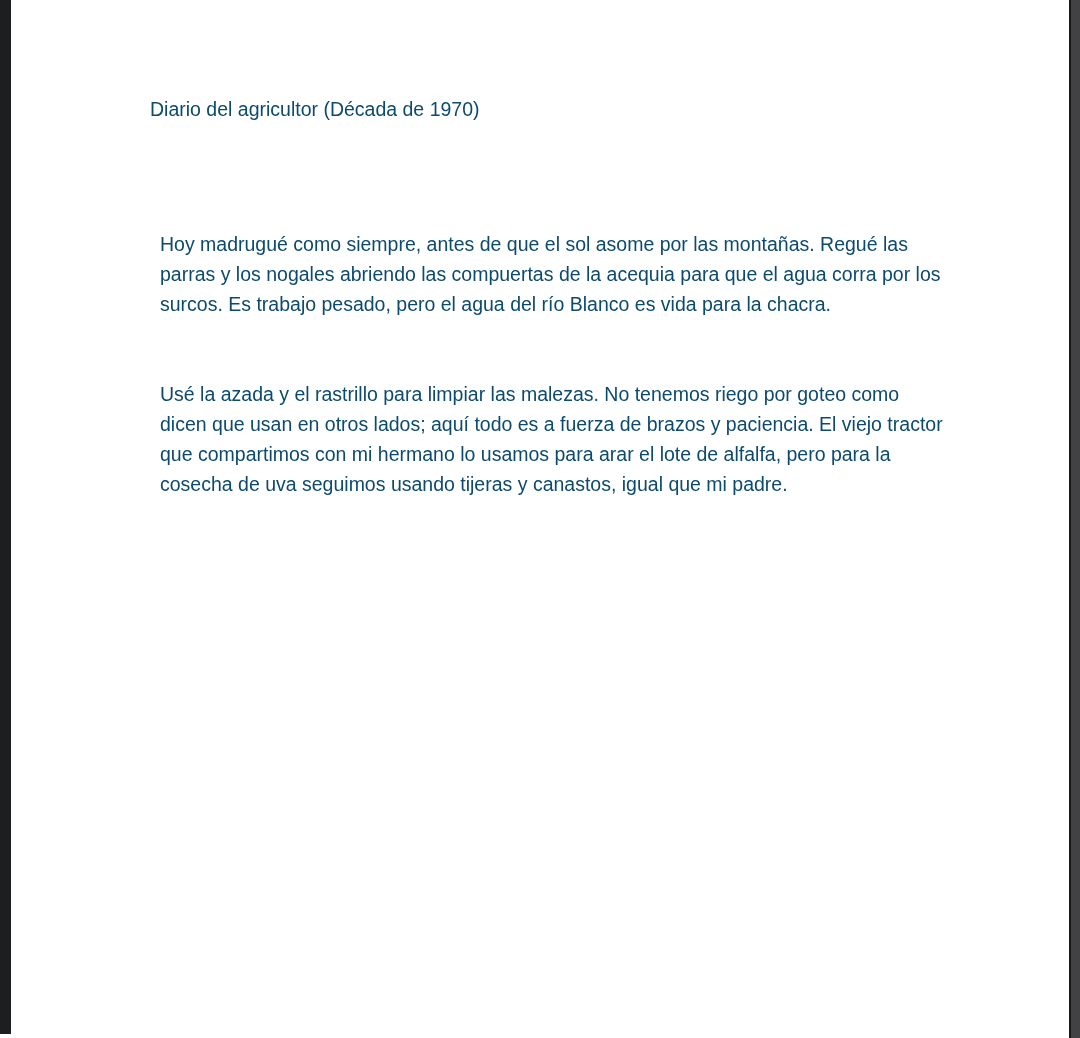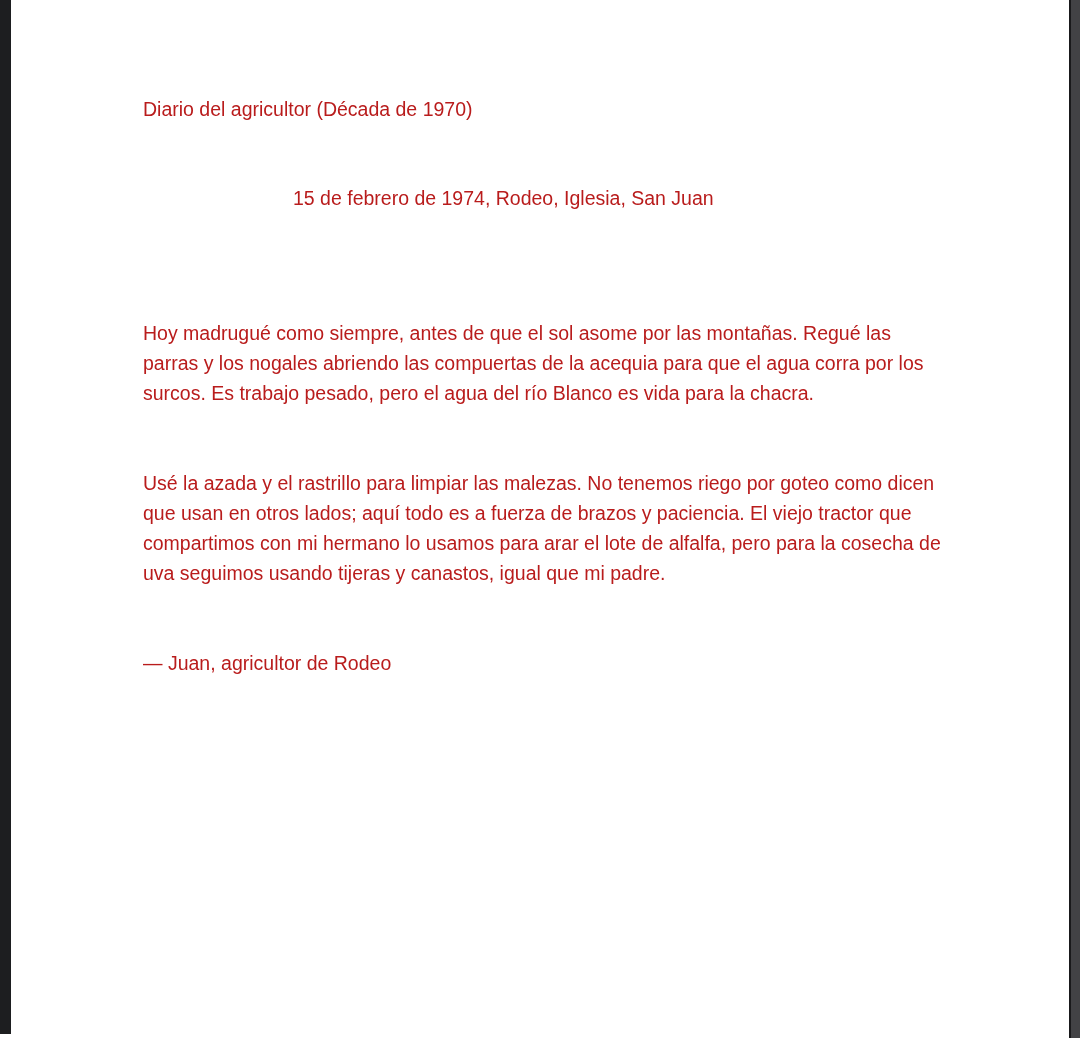--- a/index.html
+++ b/index.html
@@ -31,59 +31,58 @@
     width: 11px;
     height: 1038px;
     background: #424245;
     border-left: 2px solid #19191b;
     box-sizing: border-box;
   }
 
   
   .page {
     position: absolute;
-    left: 143px;
+    left: 150px;
     top: 0;
     width: 800px;
-    color: #b91c1c;
+    color: #0c4a6e;
     font-size: 19.5px;
     line-height: 30px;
     font-weight: 400;
   }
   .page > * {
     margin: 0;
   }
   .doc-title {
     margin-top: 94px;
   }
   .doc-dateline {
     margin-top: 59px;
     margin-left: 150px;
   }
   .doc-para {
     margin-top: 60px;
+    margin-left: 10px;
   }
   .doc-para.first {
     margin-top: 105px;
   }
   .doc-signature {
     margin-top: 60px;
   }
 </style>
 </head>
 <body>
 
 <div class="left-edge"></div>
 <div class="right-edge"></div>
 
 <main class="page">
   <div class="doc-title">Diario del agricultor (Década de 1970)</div>
 
-  <div class="doc-dateline">15 de febrero de 1974, Rodeo, Iglesia, San Juan</div>
 
   <p class="doc-para first">Hoy madrugué como siempre, antes de que el sol asome por las montañas. Regué las parras y los nogales abriendo las compuertas de la acequia para que el agua corra por los surcos. Es trabajo pesado, pero el agua del río Blanco es vida para la chacra.</p>
 
   <p class="doc-para">Usé la azada y el rastrillo para limpiar las malezas. No tenemos riego por goteo como dicen que usan en otros lados; aquí todo es a fuerza de brazos y paciencia. El viejo tractor que compartimos con mi hermano lo usamos para arar el lote de alfalfa, pero para la cosecha de uva seguimos usando tijeras y canastos, igual que mi padre.</p>
 
 
 
-  <div class="doc-signature">— Juan, agricultor de Rodeo</div>
 </main>
 
 </body></html>

